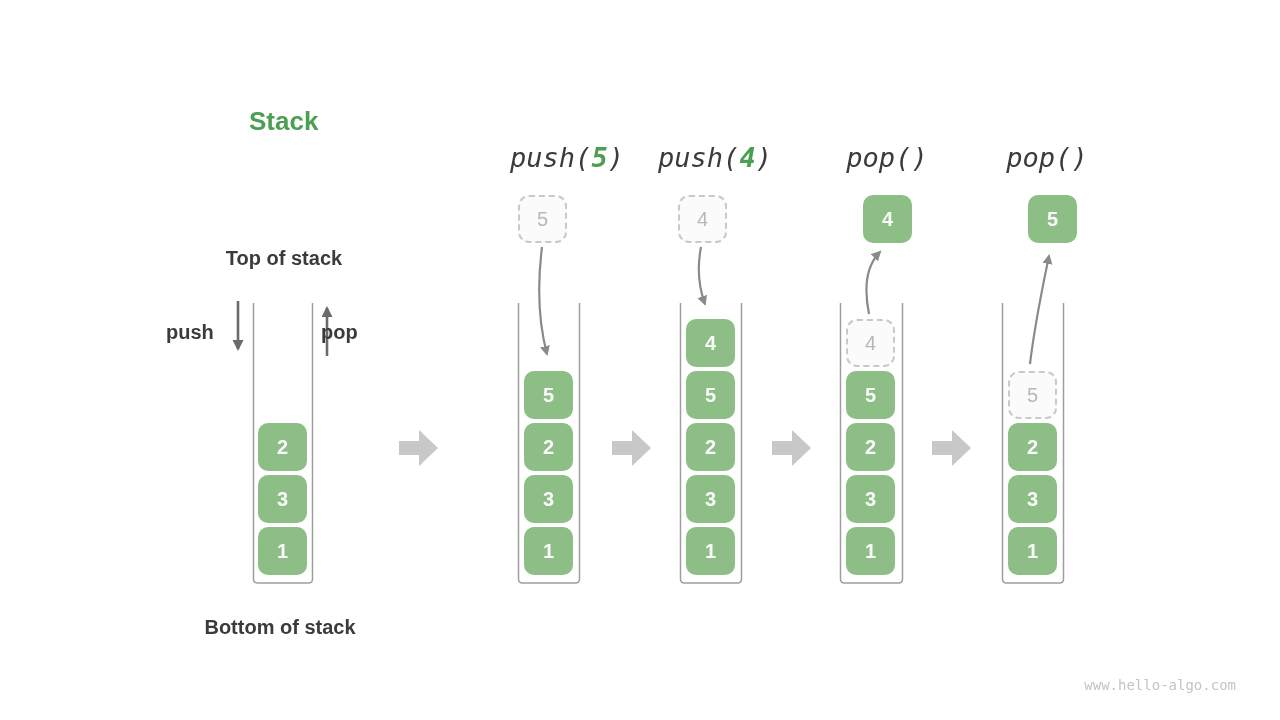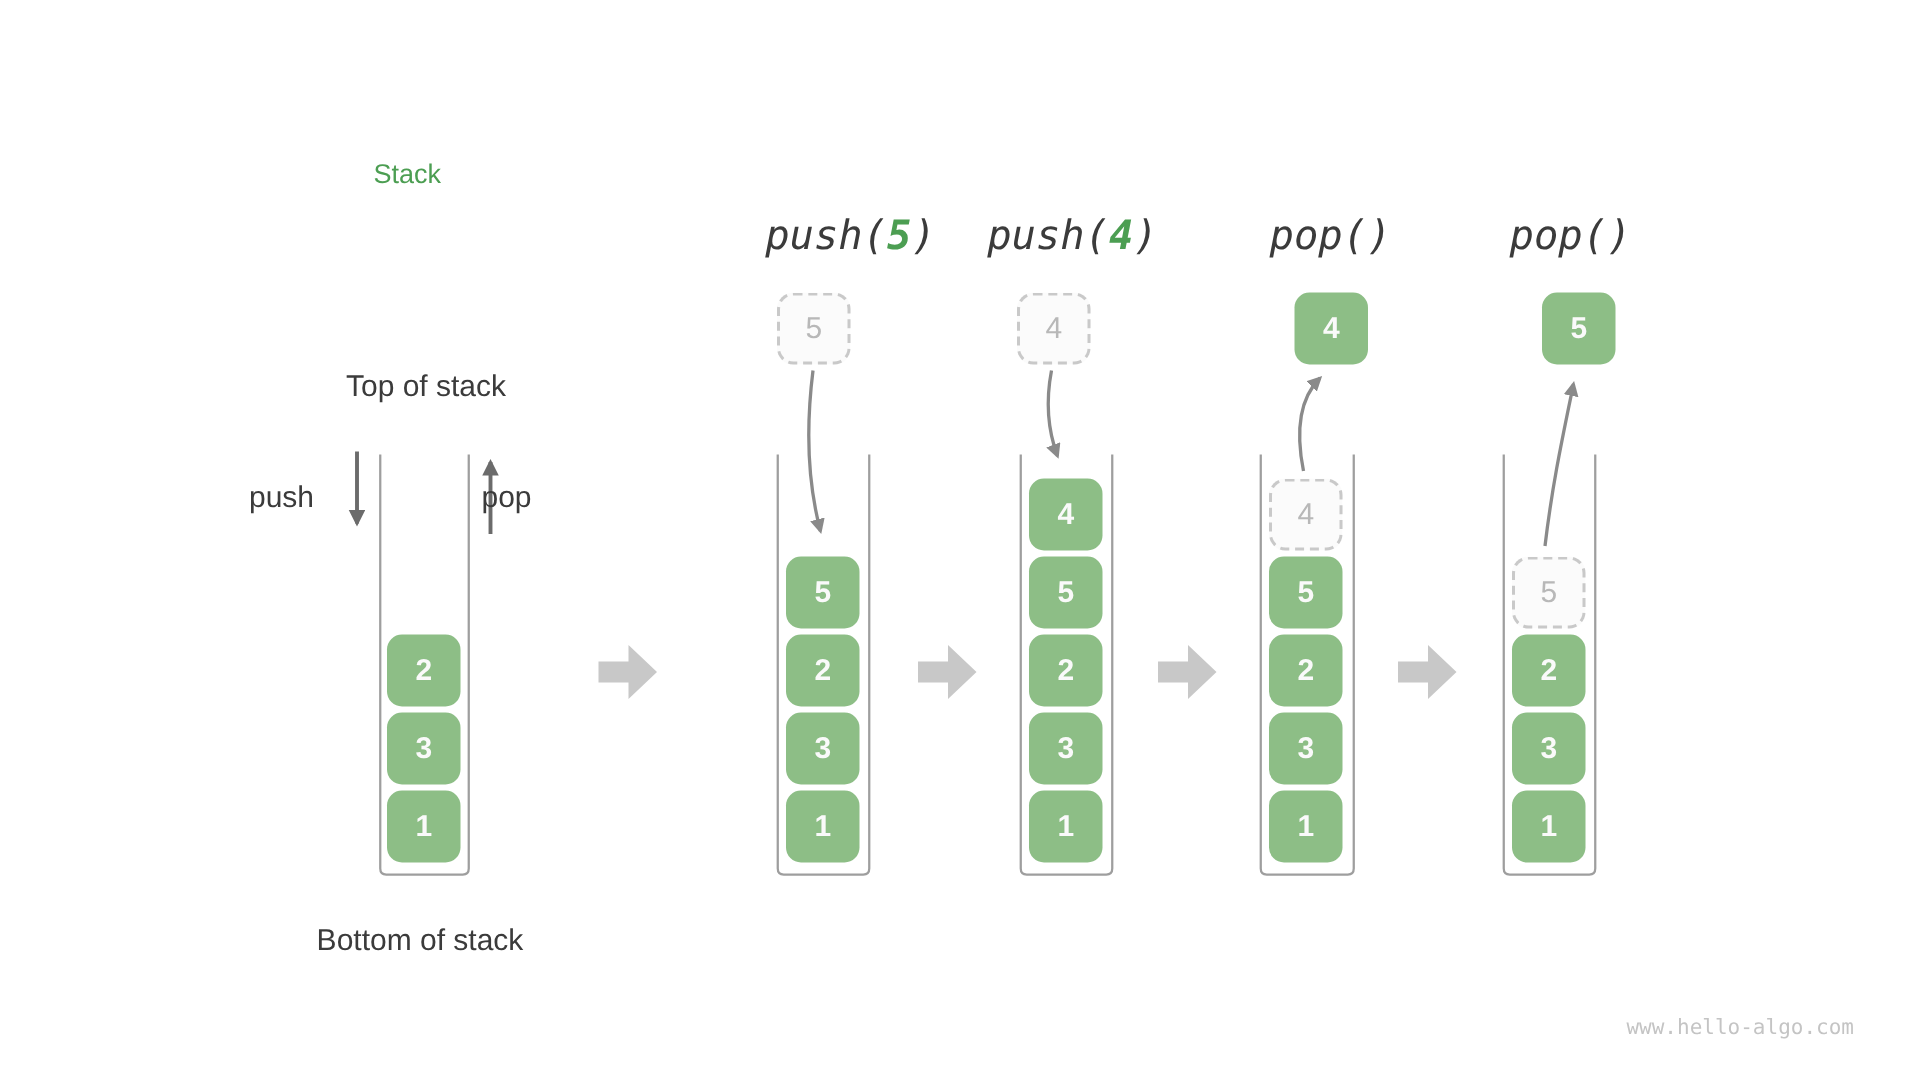--- a/index.html
+++ b/index.html
@@ -1,22 +1,22 @@
 <!DOCTYPE html>
 <html><head>
 <meta charset="utf-8">
 <style>
   html,body{margin:0;padding:0;}
   body{width:1280px;height:720px;background:#ffffff;position:relative;overflow:hidden;
        font-family:"Liberation Sans",sans-serif;}
   .stage{position:absolute;left:0;top:0;width:1280px;height:720px;}
   svg.overlay{position:absolute;left:0;top:0;width:1280px;height:720px;}
 
-  .title{position:absolute;left:249px;top:106px;font-size:18px;font-weight:normal;color:#4c9e52;}
-  .lbl{position:absolute;font-size:20px;font-weight:normal;color:#3b3b3b;white-space:nowrap;}
+  .title{position:absolute;left:249px;top:106px;font-size:26px;font-weight:bold;color:#4c9e52;}
+  .lbl{position:absolute;font-size:20px;font-weight:bold;color:#3b3b3b;white-space:nowrap;}
   .lbl.centered{transform:translateX(-50%);}
 
   .op{position:absolute;top:142px;transform:translateX(-50%);font-family:"DejaVu Sans Mono",monospace;
       font-size:27px;color:#3b3b3b;white-space:nowrap;font-style:italic;}
   .op .arg{color:#4c9e52;font-weight:bold;}
 
   .cell{position:absolute;width:49px;height:48px;border-radius:10px;background:#8dbe86;
         color:#fafafa;font-size:20px;font-weight:bold;
         display:flex;align-items:center;justify-content:center;}
   .ghost{position:absolute;width:49px;height:48px;box-sizing:border-box;border-radius:11px;

